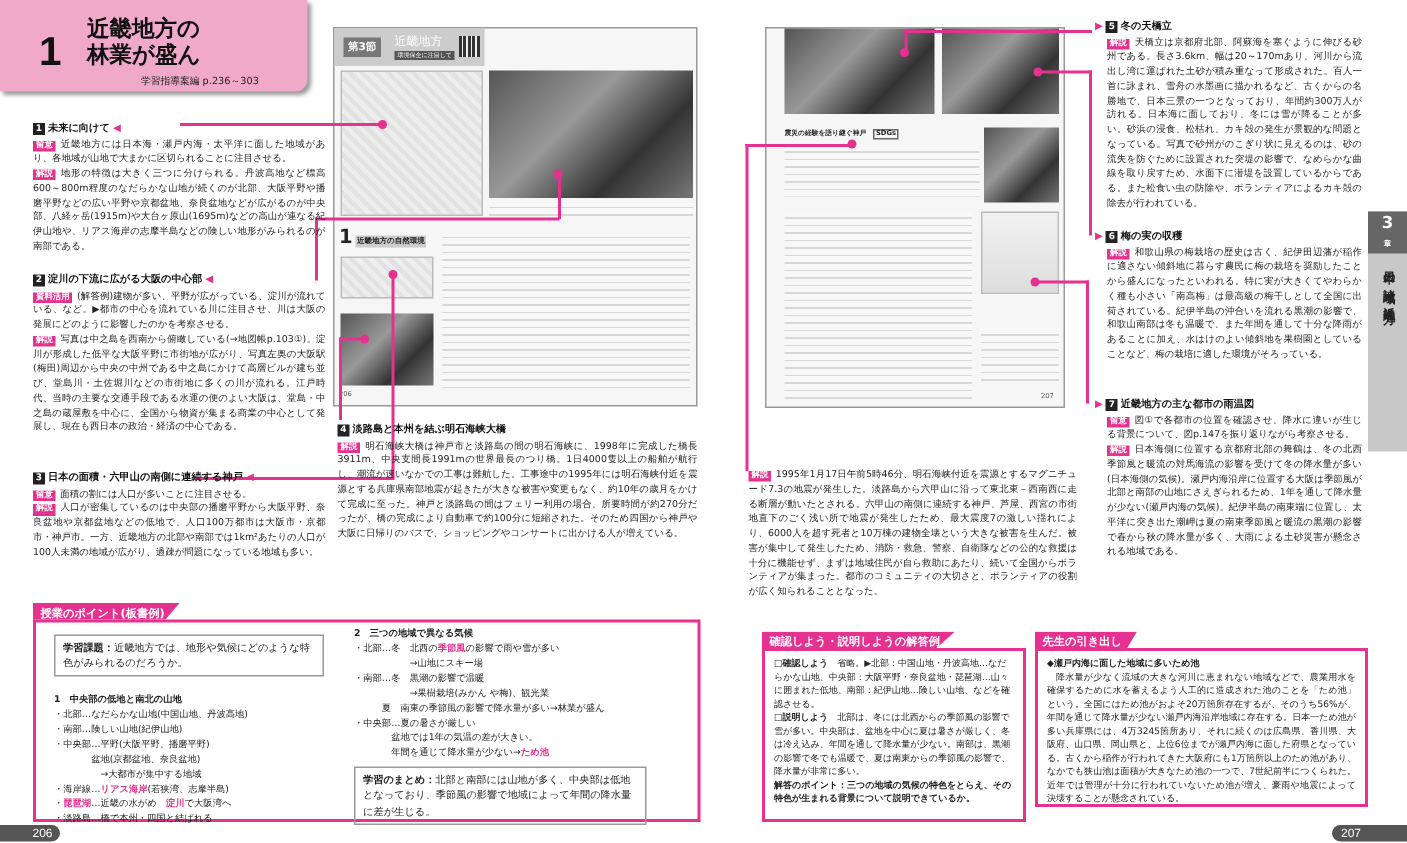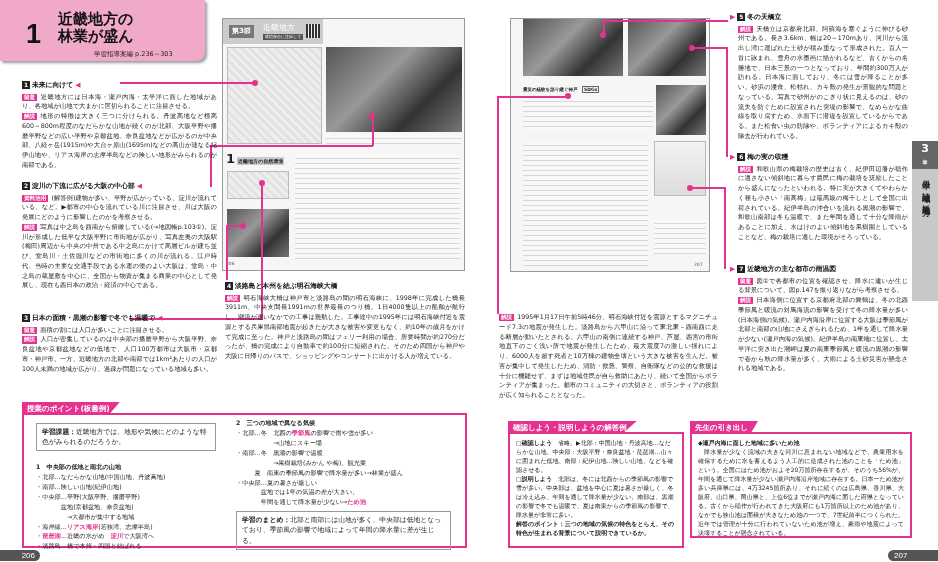--- a/index.html
+++ b/index.html
@@ -86,21 +86,21 @@
   <p class="body"><span class="tag">解説</span><span>地形の特徴は大きく三つに分けられる。丹波高地など標高600～800m程度のなだらかな山地が続くのが北部、大阪平野や播磨平野などの広い平野や京都盆地、奈良盆地などが広がるのが中央部、八経ヶ岳(1915m)や大台ヶ原山(1695m)などの高山が連なる紀伊山地や、リアス海岸の志摩半島などの険しい地形がみられるのが南部である。</span></p>
 </div>
 
 <div class="abs" style="left:22px;top:181px;width:195px;">
   <div class="sect-title"><span class="num">2</span><span>淀川の下流に広がる大阪の中心部</span><span class="arrow">◀</span></div>
   <p class="body"><span class="tag">資料活用</span><span>(解答例)建物が多い、平野が広がっている、淀川が流れている、など。▶都市の中心を流れている川に注目させ、川は大阪の発展にどのように影響したのかを考察させる。</span></p>
   <p class="body"><span class="tag">解説</span><span>写真は中之島を西南から俯瞰している(→地図帳p.103①)。淀川が形成した低平な大阪平野に市街地が広がり、写真左奥の大阪駅(梅田)周辺から中央の中州である中之島にかけて高層ビルが建ち並び、堂島川・土佐堀川などの市街地に多くの川が流れる。江戸時代、当時の主要な交通手段である水運の便のよい大阪は、堂島・中之島の蔵屋敷を中心に、全国から物資が集まる商業の中心として発展し、現在も西日本の政治・経済の中心である。</span></p>
 </div>
 
 <div class="abs" style="left:22px;top:313px;width:195px;">
-  <div class="sect-title"><span class="num">3</span><span>日本の面積・黒潮の影響で冬でも温暖で</span><span class="arrow">◀</span></div>
+  <div class="sect-title"><span class="num">3</span><span>日本の面積・六甲山の南側に連続する神戸</span><span class="arrow">◀</span></div>
   <p class="body"><span class="tag">留意</span><span>面積の割には人口が多いことに注目させる。</span></p>
   <p class="body"><span class="tag">解説</span><span>人口が密集しているのは中央部の播磨平野から大阪平野、奈良盆地や京都盆地などの低地で、人口100万都市は大阪市・京都市・神戸市。一方、近畿地方の北部や南部では1km²あたりの人口が100人未満の地域が広がり、過疎が問題になっている地域も多い。</span></p>
 </div>
 
 <div class="abs" style="left:225px;top:281px;width:240px;">
   <div class="sect-title"><span class="num">4</span><span>淡路島と本州を結ぶ明石海峡大橋</span></div>
   <p class="body"><span class="tag">解説</span><span>明石海峡大橋は神戸市と淡路島の間の明石海峡に、1998年に完成した橋長3911m、中央支間長1991mの世界最長のつり橋。1日4000隻以上の船舶が航行し、潮流が速いなかでの工事は難航した。工事途中の1995年には明石海峡付近を震源とする兵庫県南部地震が起きたが大きな被害や変更もなく、約10年の歳月をかけて完成に至った。神戸と淡路島の間はフェリー利用の場合、所要時間が約270分だったが、橋の完成により自動車で約100分に短縮された。そのため四国から神戸や大阪に日帰りのバスで、ショッピングやコンサートに出かける人が増えている。</span></p>
 </div>
 
 <div class="abs" style="left:22px;top:402px;"><span class="pbox-head">授業のポイント(板書例)</span></div>
@@ -122,21 +122,21 @@
   <div class="abs" style="left:212px;top:3px;width:225px;">
     <div class="list-line" style="font-weight:bold;">2　三つの地域で異なる気候</div>
     <div class="list-line"><span>・北部…冬　北西の</span><span class="hl">季節風</span><span>の影響で雨や雪が多い</span></div>
     <div class="list-line" style="white-space:pre;">　　　　　　→山地にスキー場</div>
     <div class="list-line" style="white-space:pre;">・南部…冬　黒潮の影響で温暖</div>
     <div class="list-line" style="white-space:pre;">　　　　　　→果樹栽培(みかん や梅)、観光業</div>
     <div class="list-line" style="white-space:pre;">　　　夏　南東の季節風の影響で降水量が多い→林業が盛ん</div>
     <div class="list-line" style="white-space:pre;">・中央部…夏の暑さが厳しい</div>
     <div class="list-line" style="white-space:pre;">　　　　盆地では1年の気温の差が大きい。</div>
     <div class="list-line"><span style="white-space:pre;">　　　　年間を通じて降水量が少ない→</span><span class="hl">ため池</span></div>
-    <div class="graybox" style="margin-top:4px;width:215px;">
+    <div class="graybox" style="margin-top:4px;width:195px;">
       <b>学習のまとめ</b><b>：</b><span>北部と南部には山地が多く、中央部は低地となっており、季節風の影響で地域によって年間の降水量に差が生じる。</span>
     </div>
   </div>
 </div>
 
 <div class="abs pagenum" style="left:0;top:550px;width:40px;border-radius:0 6px 6px 0;text-align:right;padding-right:5px;">206</div>
 
 <div class="abs thumb" style="left:510px;top:18px;width:200px;height:254px;">
   <div class="abs thumb-dark" style="left:12px;top:0;width:100px;height:57px;"></div>
   <div class="abs thumb-dark" style="left:117px;top:0;width:78px;height:57px;"></div>

